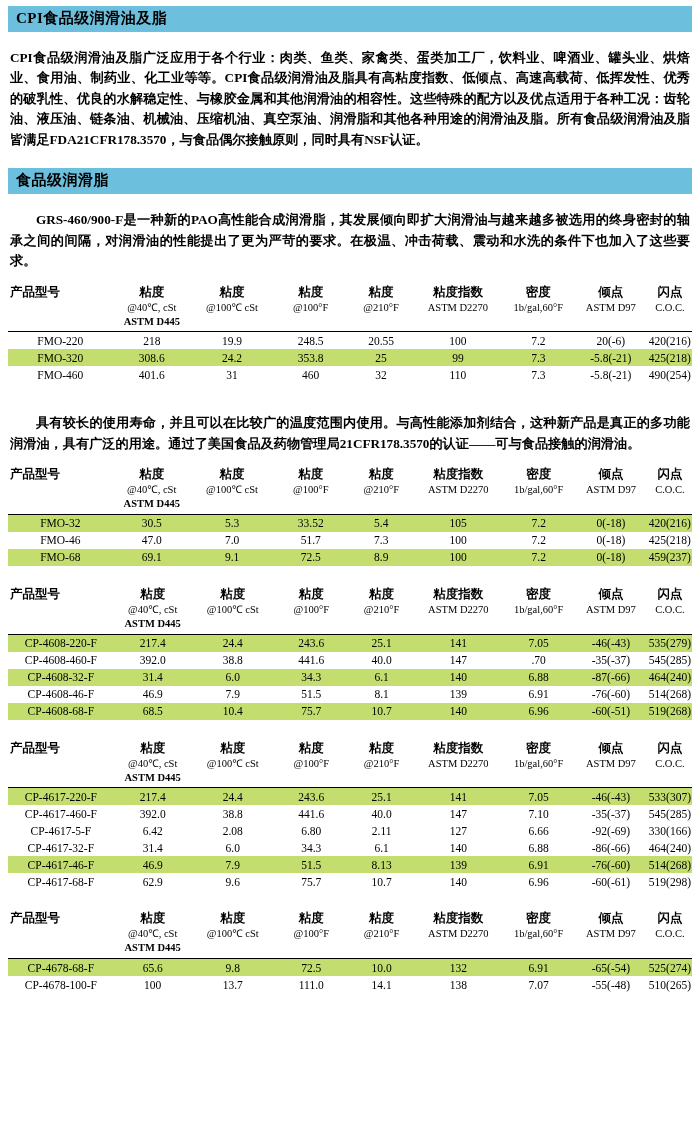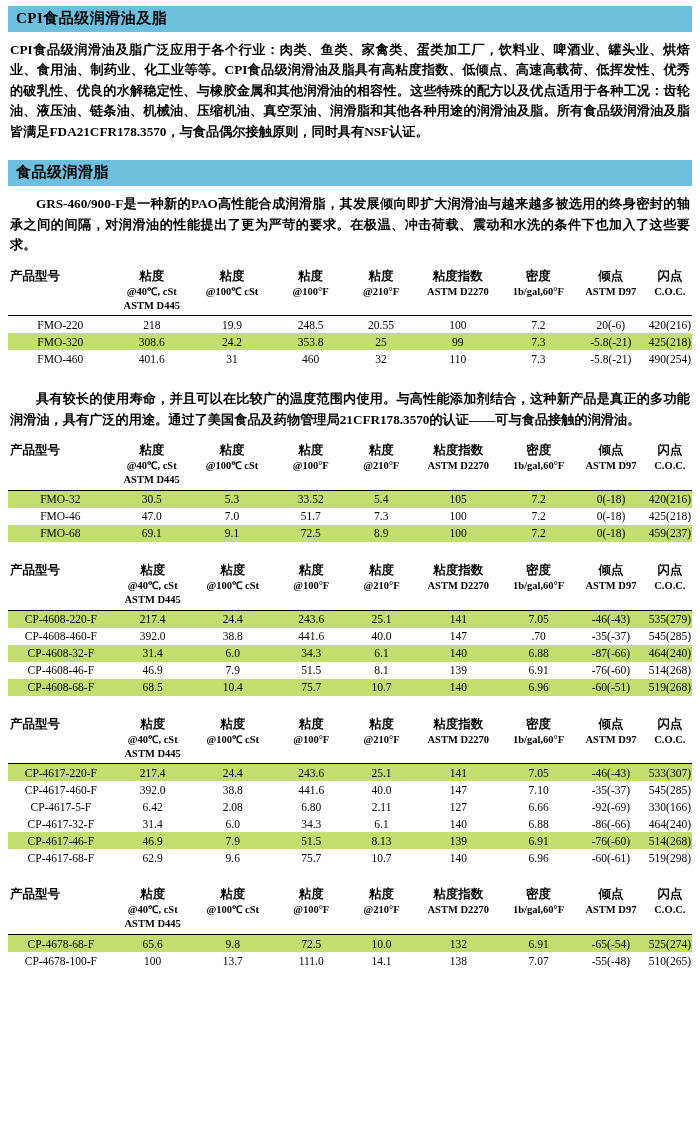--- a/index.html
+++ b/index.html
@@ -27,21 +27,21 @@
     color: #000;
     letter-spacing: 0.5px;
     margin-top: 8px;
   }
 
   .para {
     font-size: 13.2px;
     line-height: 1.55;
     font-weight: bold;
     text-align: justify;
-    margin: 8px 2px 10px 2px;
+    margin: 16px 2px 10px 2px;
     text-indent: 0;
   }
   .para.indent { text-indent: 26px; }
 
   .spacer-sm { height: 8px; }
   .spacer-md { height: 14px; }
   .spacer-lg { height: 18px; }
 
   
   table.spec {
@@ -54,21 +54,21 @@
     vertical-align: top;
   }
   table.spec thead th {
     font-weight: bold;
     text-align: center;
     padding: 2px 1px 1px 1px;
     line-height: 1.35;
     font-size: 12px;
   }
   table.spec thead th .l1 { display:block; font-size:12.5px; font-weight:bold;}
-  table.spec thead th .l2 { display:block; font-size:10.5px; font-weight:bold;}
+  table.spec thead th .l2 { display:block; font-size:10.5px; font-weight:normal;}
   table.spec thead th .l3 { display:block; font-size:10.5px; font-weight:bold;}
   table.spec thead th.col0 { text-align: left; padding-left: 2px; margin-left: 20px; }
   .hdr-rule td {
     border-bottom: 1.2px solid #000;
     height: 2px;
     font-size: 0;
     line-height: 0;
   }
   table.spec tbody td {
     text-align: center;

